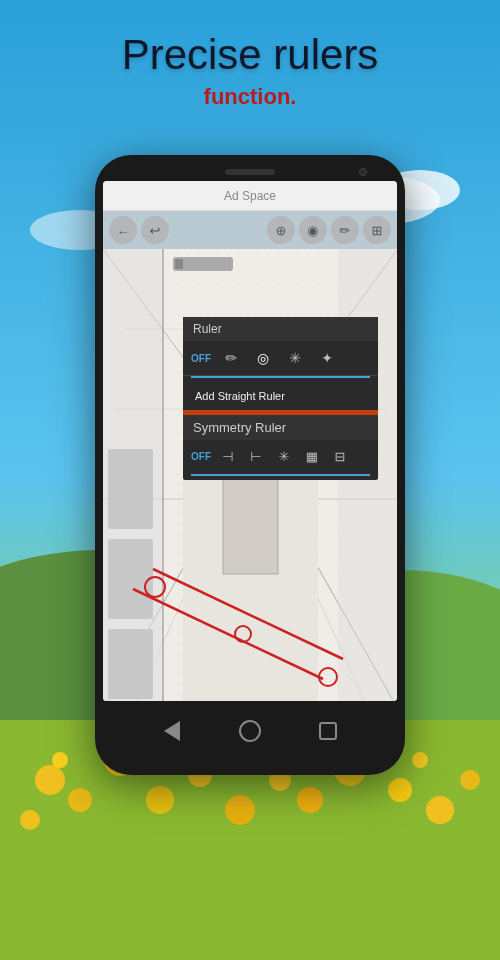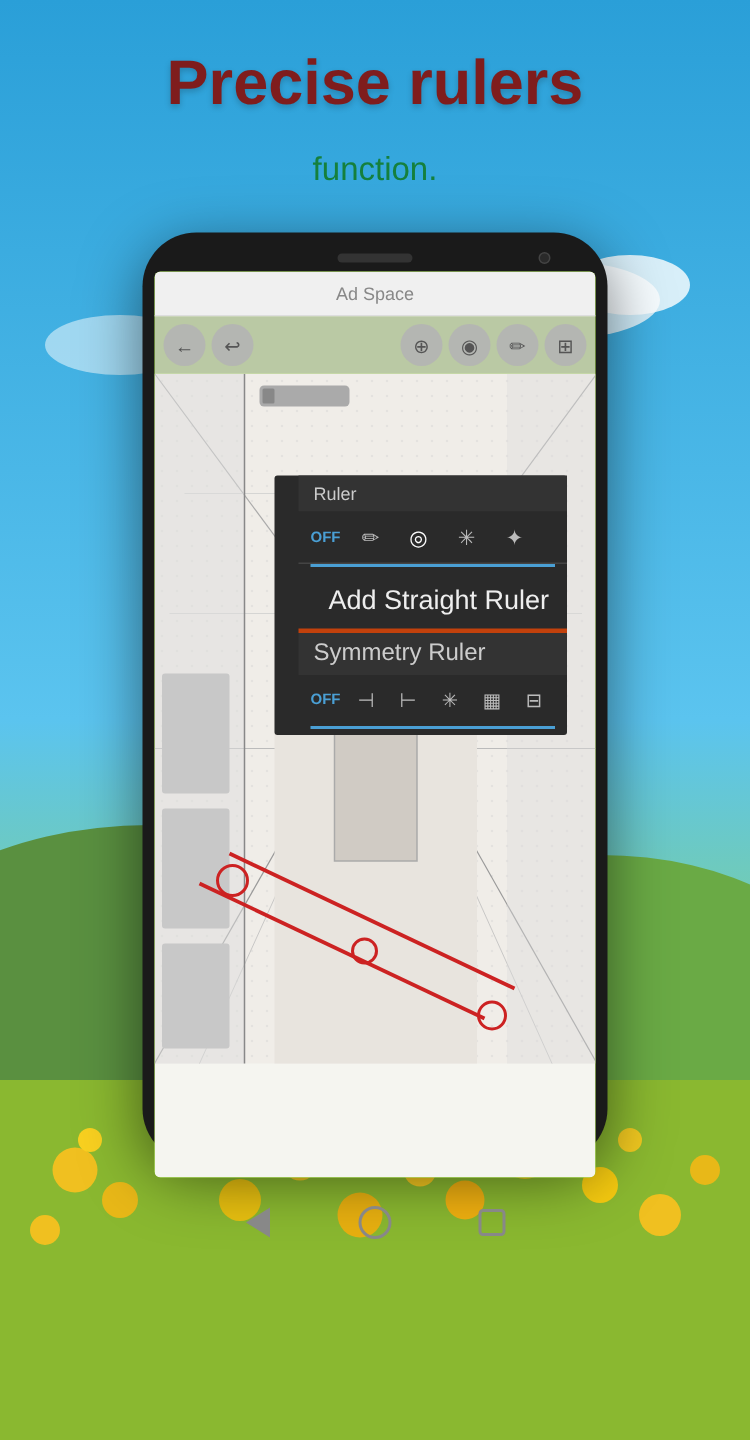--- a/index.html
+++ b/index.html
@@ -23,31 +23,31 @@
     
     .title-section {
       position: absolute;
       top: 30px;
       left: 0;
       right: 0;
       text-align: center;
       z-index: 10;
     }
     .title-main {
-      color: #7f1d1d;
+      color: #0f172a;
       font-size: 42px;
-      font-weight: bold;
+      font-weight: normal;
       text-shadow: 0 2px 4px rgba(0,0,0,0.2);
       line-height: 1.2;
     }
     .title-sub {
-      color: #15803d;
+      color: #b91c1c;
       font-size: 22px;
-      font-weight: normal;
-      margin-top: 20px;
+      font-weight: bold;
+      margin-top: 4px;
     }
 
     
     .phone-frame {
       position: absolute;
       top: 155px;
       left: 50%;
       transform: translateX(-50%);
       width: 310px;
       height: 620px;
@@ -77,22 +77,22 @@
       width: 8px;
       height: 8px;
       background: #2a2a2a;
       border-radius: 50%;
       border: 1px solid #444;
     }
 
     
     .phone-screen {
       width: 100%;
-      height: 604px;
-      background: #84cc16;
+      height: 520px;
+      background: #7dd3fc;
       border-radius: 4px;
       overflow: hidden;
       position: relative;
     }
 
     
     .ad-space-bar {
       position: absolute;
       top: 0;
       left: 0;
@@ -158,21 +158,20 @@
 
     
     .ruler-menu {
       position: absolute;
       top: 68px;
       left: 80px;
       width: 195px;
       background: #2a2a2a;
       z-index: 50;
       border-radius: 2px;
-      padding-left: 16px;
     }
     .ruler-menu-header {
       padding: 5px 10px;
       font-size: 12px;
       color: #ccc;
       background: #333;
     }
     .ruler-icons-row {
       display: flex;
       align-items: center;
@@ -198,30 +197,29 @@
     .ruler-icon-item.active {
       color: #fff;
     }
     .ruler-underline {
       height: 2px;
       background: #4a9fd4;
       margin: 0 8px 4px 8px;
     }
     .ruler-menu-item {
       padding: 8px 12px;
-      font-size: 18px;
+      font-size: 11px;
       color: #eee;
-      border-bottom: 3px solid #c2410c;
+      border-bottom: 5px solid #c2410c;
       background: #2a2a2a;
-      text-align: right;
     }
 
     .symmetry-header {
       padding: 5px 10px;
-      font-size: 16px;
+      font-size: 13px;
       color: #ccc;
       background: #333;
     }
     .symmetry-icons-row {
       display: flex;
       align-items: center;
       padding: 5px 8px;
       gap: 6px;
       background: #2a2a2a;
     }

